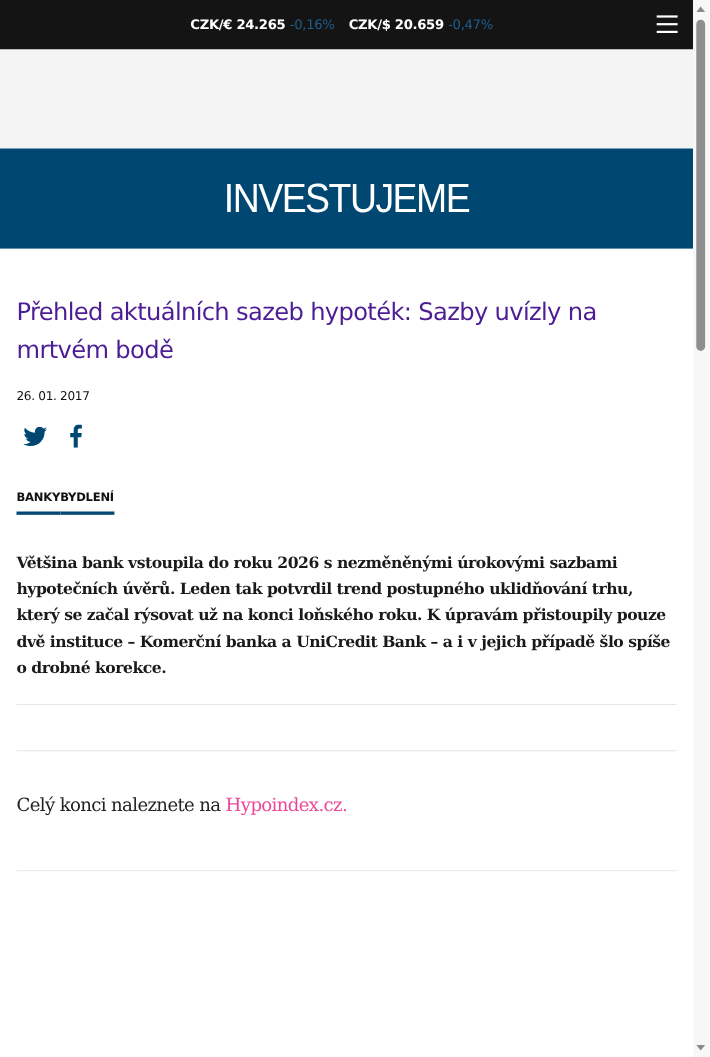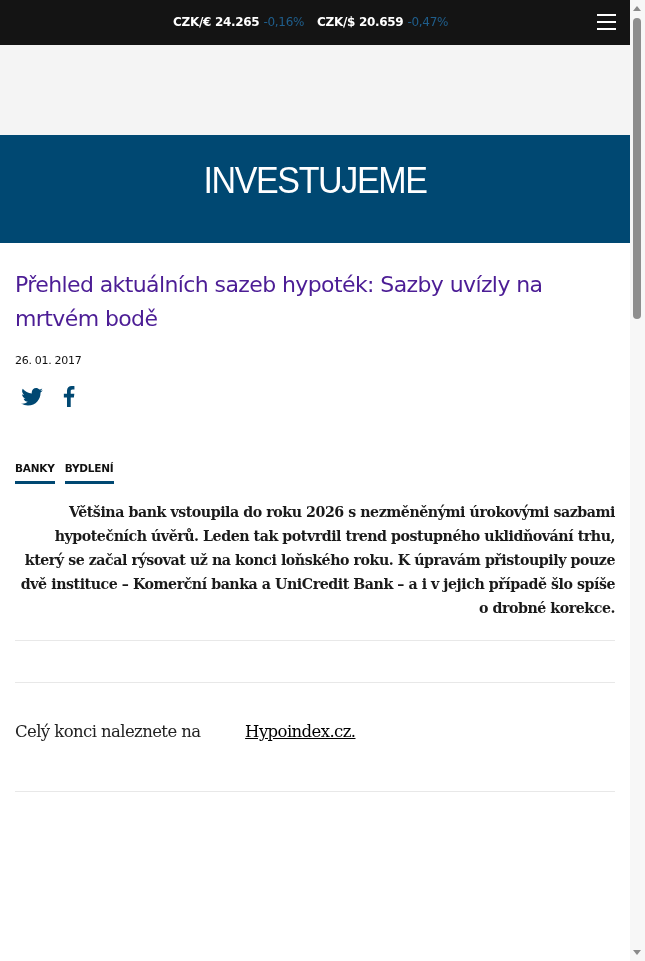--- a/index.html
+++ b/index.html
@@ -11,52 +11,51 @@
   .ticker-bar {
     position: absolute; left: 0; top: 0; width: 630px; height: 45px; background: #141414;
   }
   .ticker { position: absolute; top: 15px; font-size: 12px; font-weight: bold; color: #ffffff; letter-spacing: -0.3px; white-space: nowrap; }
   .ticker .chg { color: #1f5e8c; font-weight: normal; margin-left: 4px; }
   .ticker-eur { left: 173px; }
   .ticker-usd { left: 301px; margin-left: 16px; }
   .hamburger { position: absolute; left: 597px; top: 14px; width: 19px; height: 17px; cursor: pointer; }
   .hamburger span { display: block; height: 2px; background: #fff; margin-bottom: 5px; }
   .ad-space { position: absolute; left: 0; top: 45px; width: 630px; height: 90px; background: #f4f4f4; }
-  .brand-bar { position: absolute; left: 0; top: 135px; width: 630px; height: 108px; background: #004872; }
+  .brand-bar { position: absolute; left: 0; top: 135px; width: 630px; height: 91px; background: #004872; }
   .brand-logo {
     position: absolute; left: 0; width: 630px; top: 24px; text-align: center;
     font-family: "Liberation Sans", sans-serif; font-size: 37px; color: #fff; letter-spacing: -1.5px;
     transform: scaleX(0.92); line-height: 44px;
   }
   .article { position: absolute; left: 15px; top: 228px; width: 600px; }
   .title {
     margin: 0; position: absolute; top: 40px; left: 0; width: 590px;
     font-family: "DejaVu Sans", sans-serif; font-size: 22px; font-weight: normal; line-height: 34px; color: #4c1d95;
     letter-spacing: -0.6px;
   }
   .date { position: absolute; top: 126px; left: 0; font-size: 11px; color: #111; letter-spacing: -0.3px; }
   .social { position: absolute; top: 158px; left: 6px; display: flex; gap: 20px; align-items: center; }
   .social svg { display: block; }
-  .tags { position: absolute; top: 234px; left: 0; display: flex; gap: 10px; }
+  .tags { position: absolute; top: 218px; left: 0; display: flex; }
   .tag {
     font-size: 10.5px; font-weight: bold; color: #111; text-decoration: none;
     padding-bottom: 7px; border-bottom: 3px solid #004872; letter-spacing: -0.2px; cursor: pointer;
   }
   .perex {
     position: absolute; top: 272px; left: 0; width: 600px; margin: 0;
     font-family: "DejaVu Serif", serif; font-weight: bold; font-size: 14.2px; line-height: 24px; color: #1a1a1a;
     letter-spacing: -0.45px;
-    text-align: right;
   }
   .divider { position: absolute; left: 0; width: 600px; height: 1px; background: #e8e8e8; }
   .fulltext {
     position: absolute; top: 494px; left: 0; font-family: "DejaVu Serif", serif; font-size: 16.5px; color: #222;
     letter-spacing: -0.6px; white-space: nowrap;
   }
-  .fulltext a { color: #000000; text-decoration: underline; cursor: pointer; margin-left: 40px; }
+  .fulltext a { color: #ec4899; cursor: pointer; }
   .scrollbar { position: absolute; left: 630px; top: 0; width: 15px; height: 961px; background: #f7f7f7; }
   .scroll-up { position: absolute; left: 3px; top: 6px; width: 0; height: 0; border-left: 4.5px solid transparent; border-right: 4.5px solid transparent; border-bottom: 5px solid #8a8a8a; cursor: pointer; }
   .scroll-down { position: absolute; left: 3px; bottom: 6px; width: 0; height: 0; border-left: 4.5px solid transparent; border-right: 4.5px solid transparent; border-top: 5px solid #8a8a8a; cursor: pointer; }
   .scroll-thumb { position: absolute; left: 3px; top: 18px; width: 8px; height: 301px; background: #8e8e8e; border-radius: 4px; cursor: pointer; }
 </style>
 </head>
 <body>
 
 <div class="page">
   <div class="ticker-bar">

